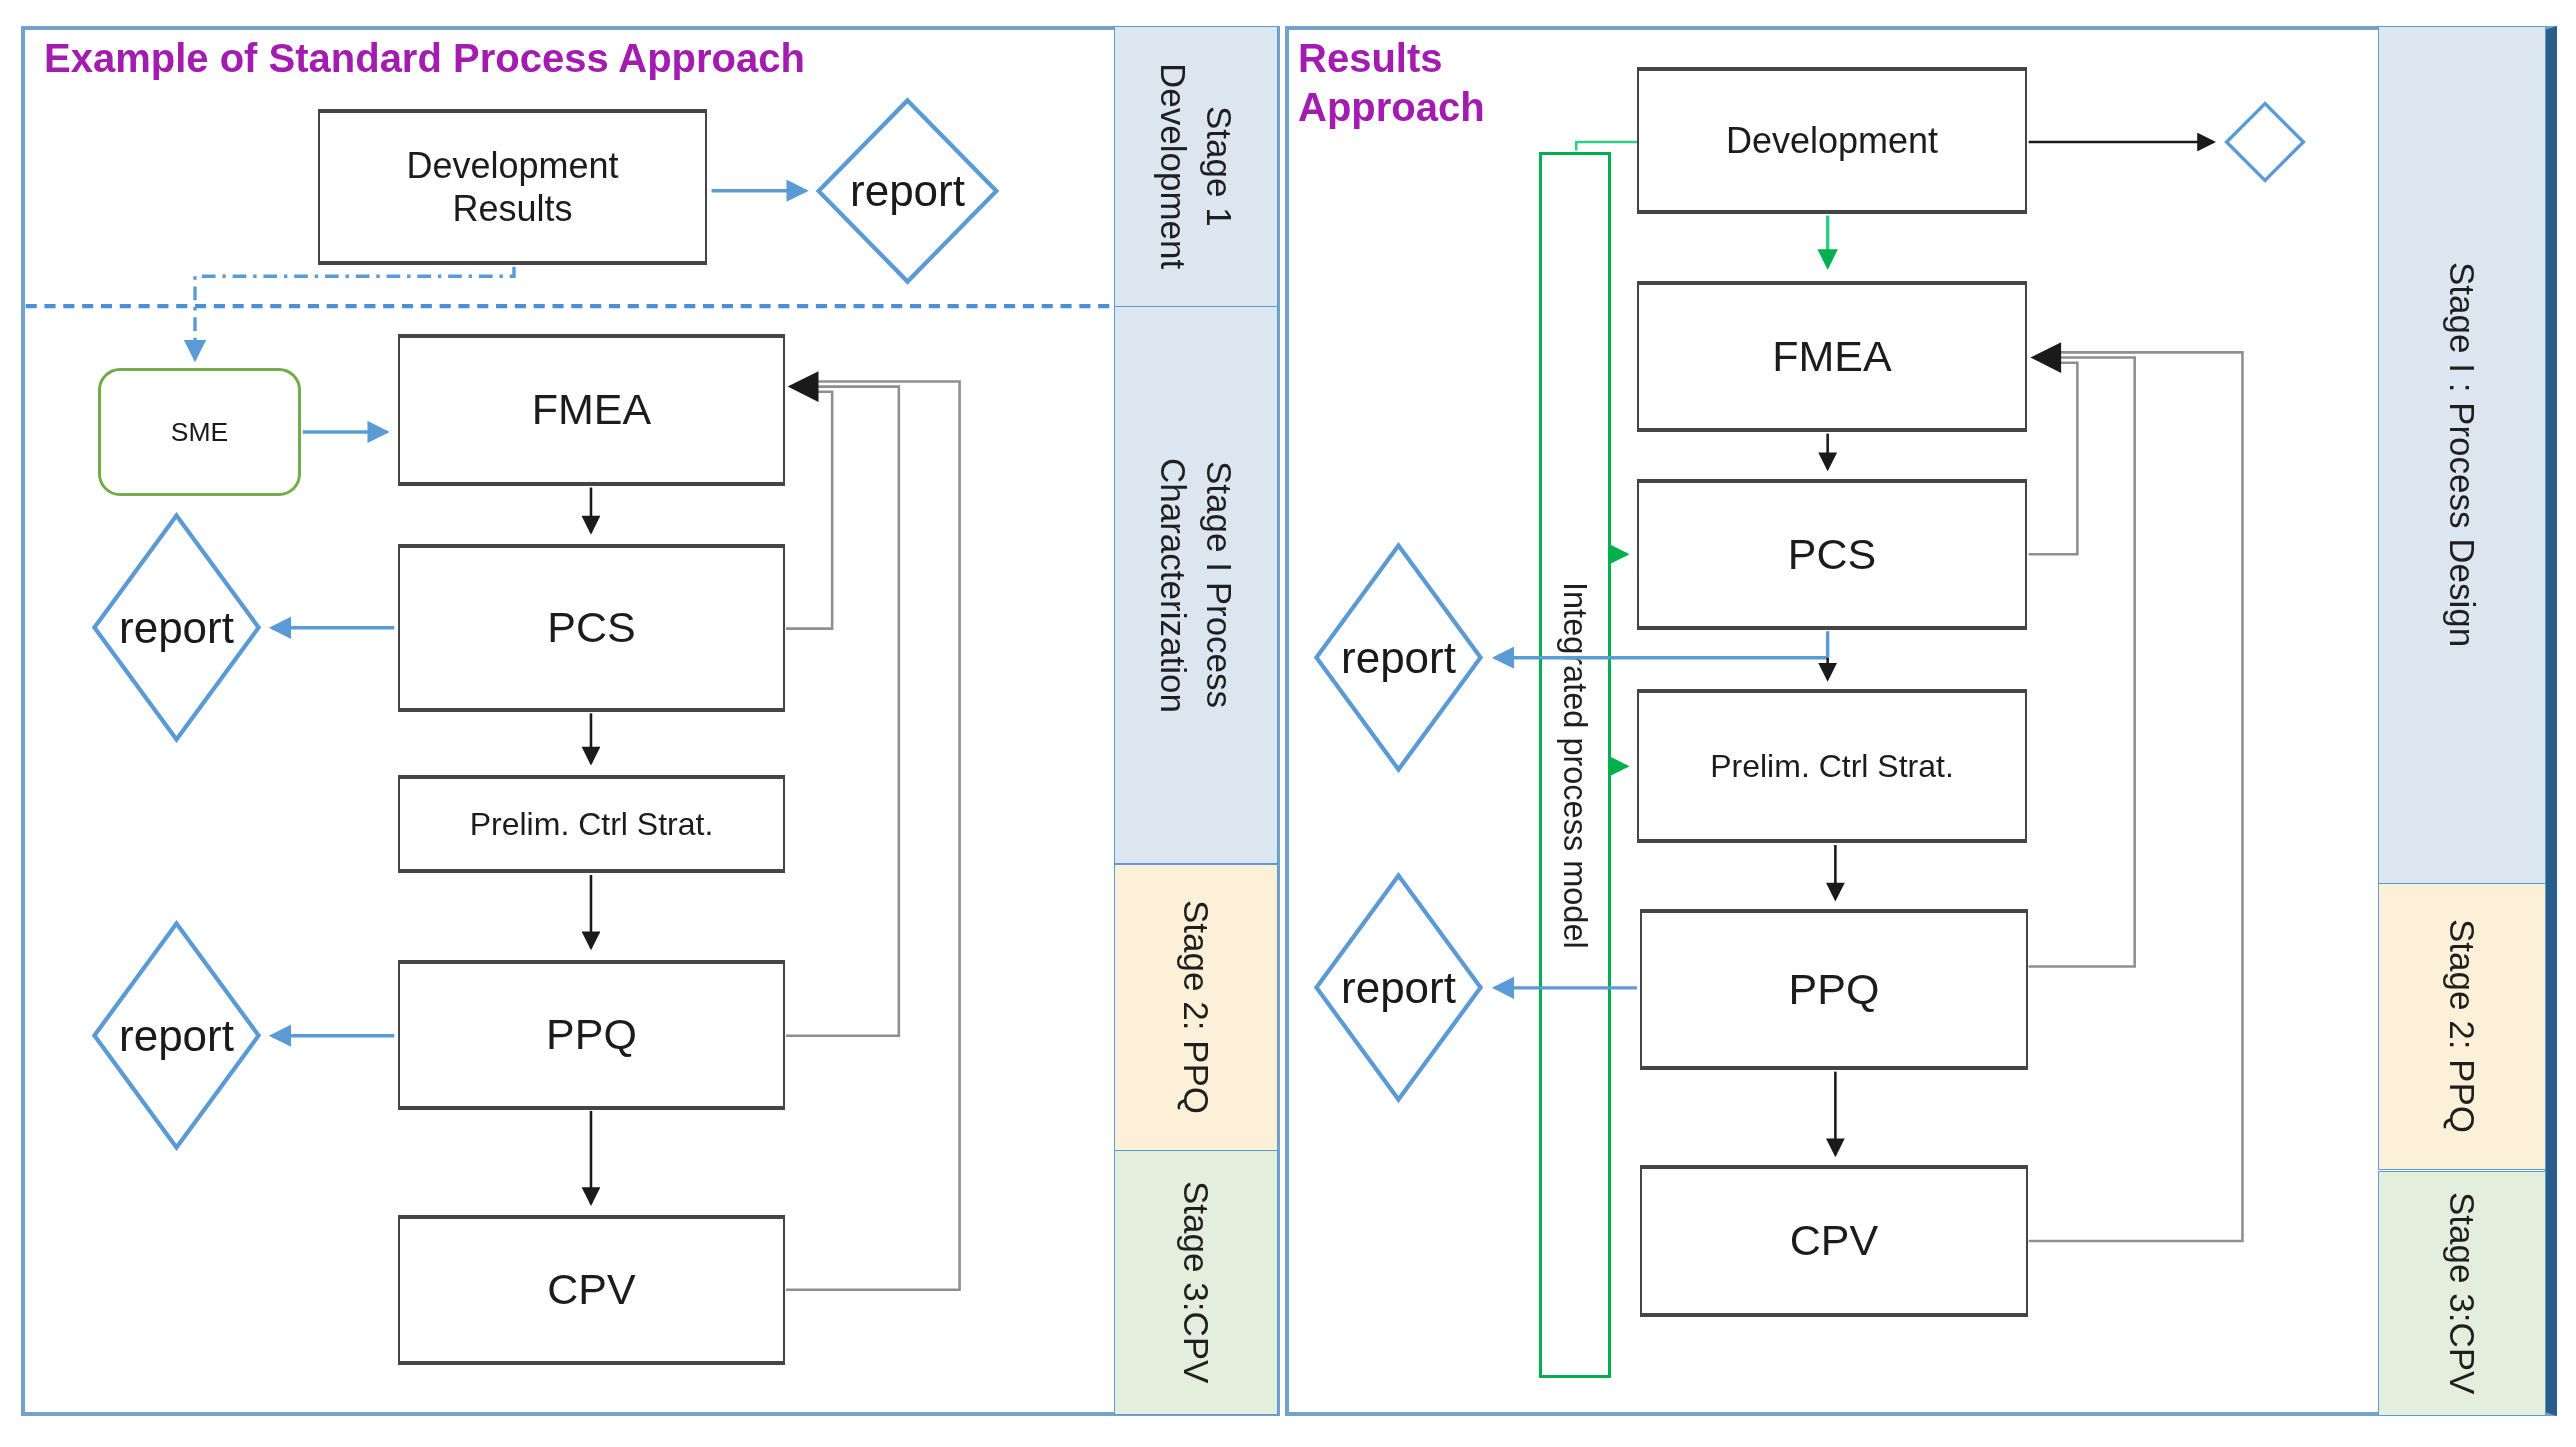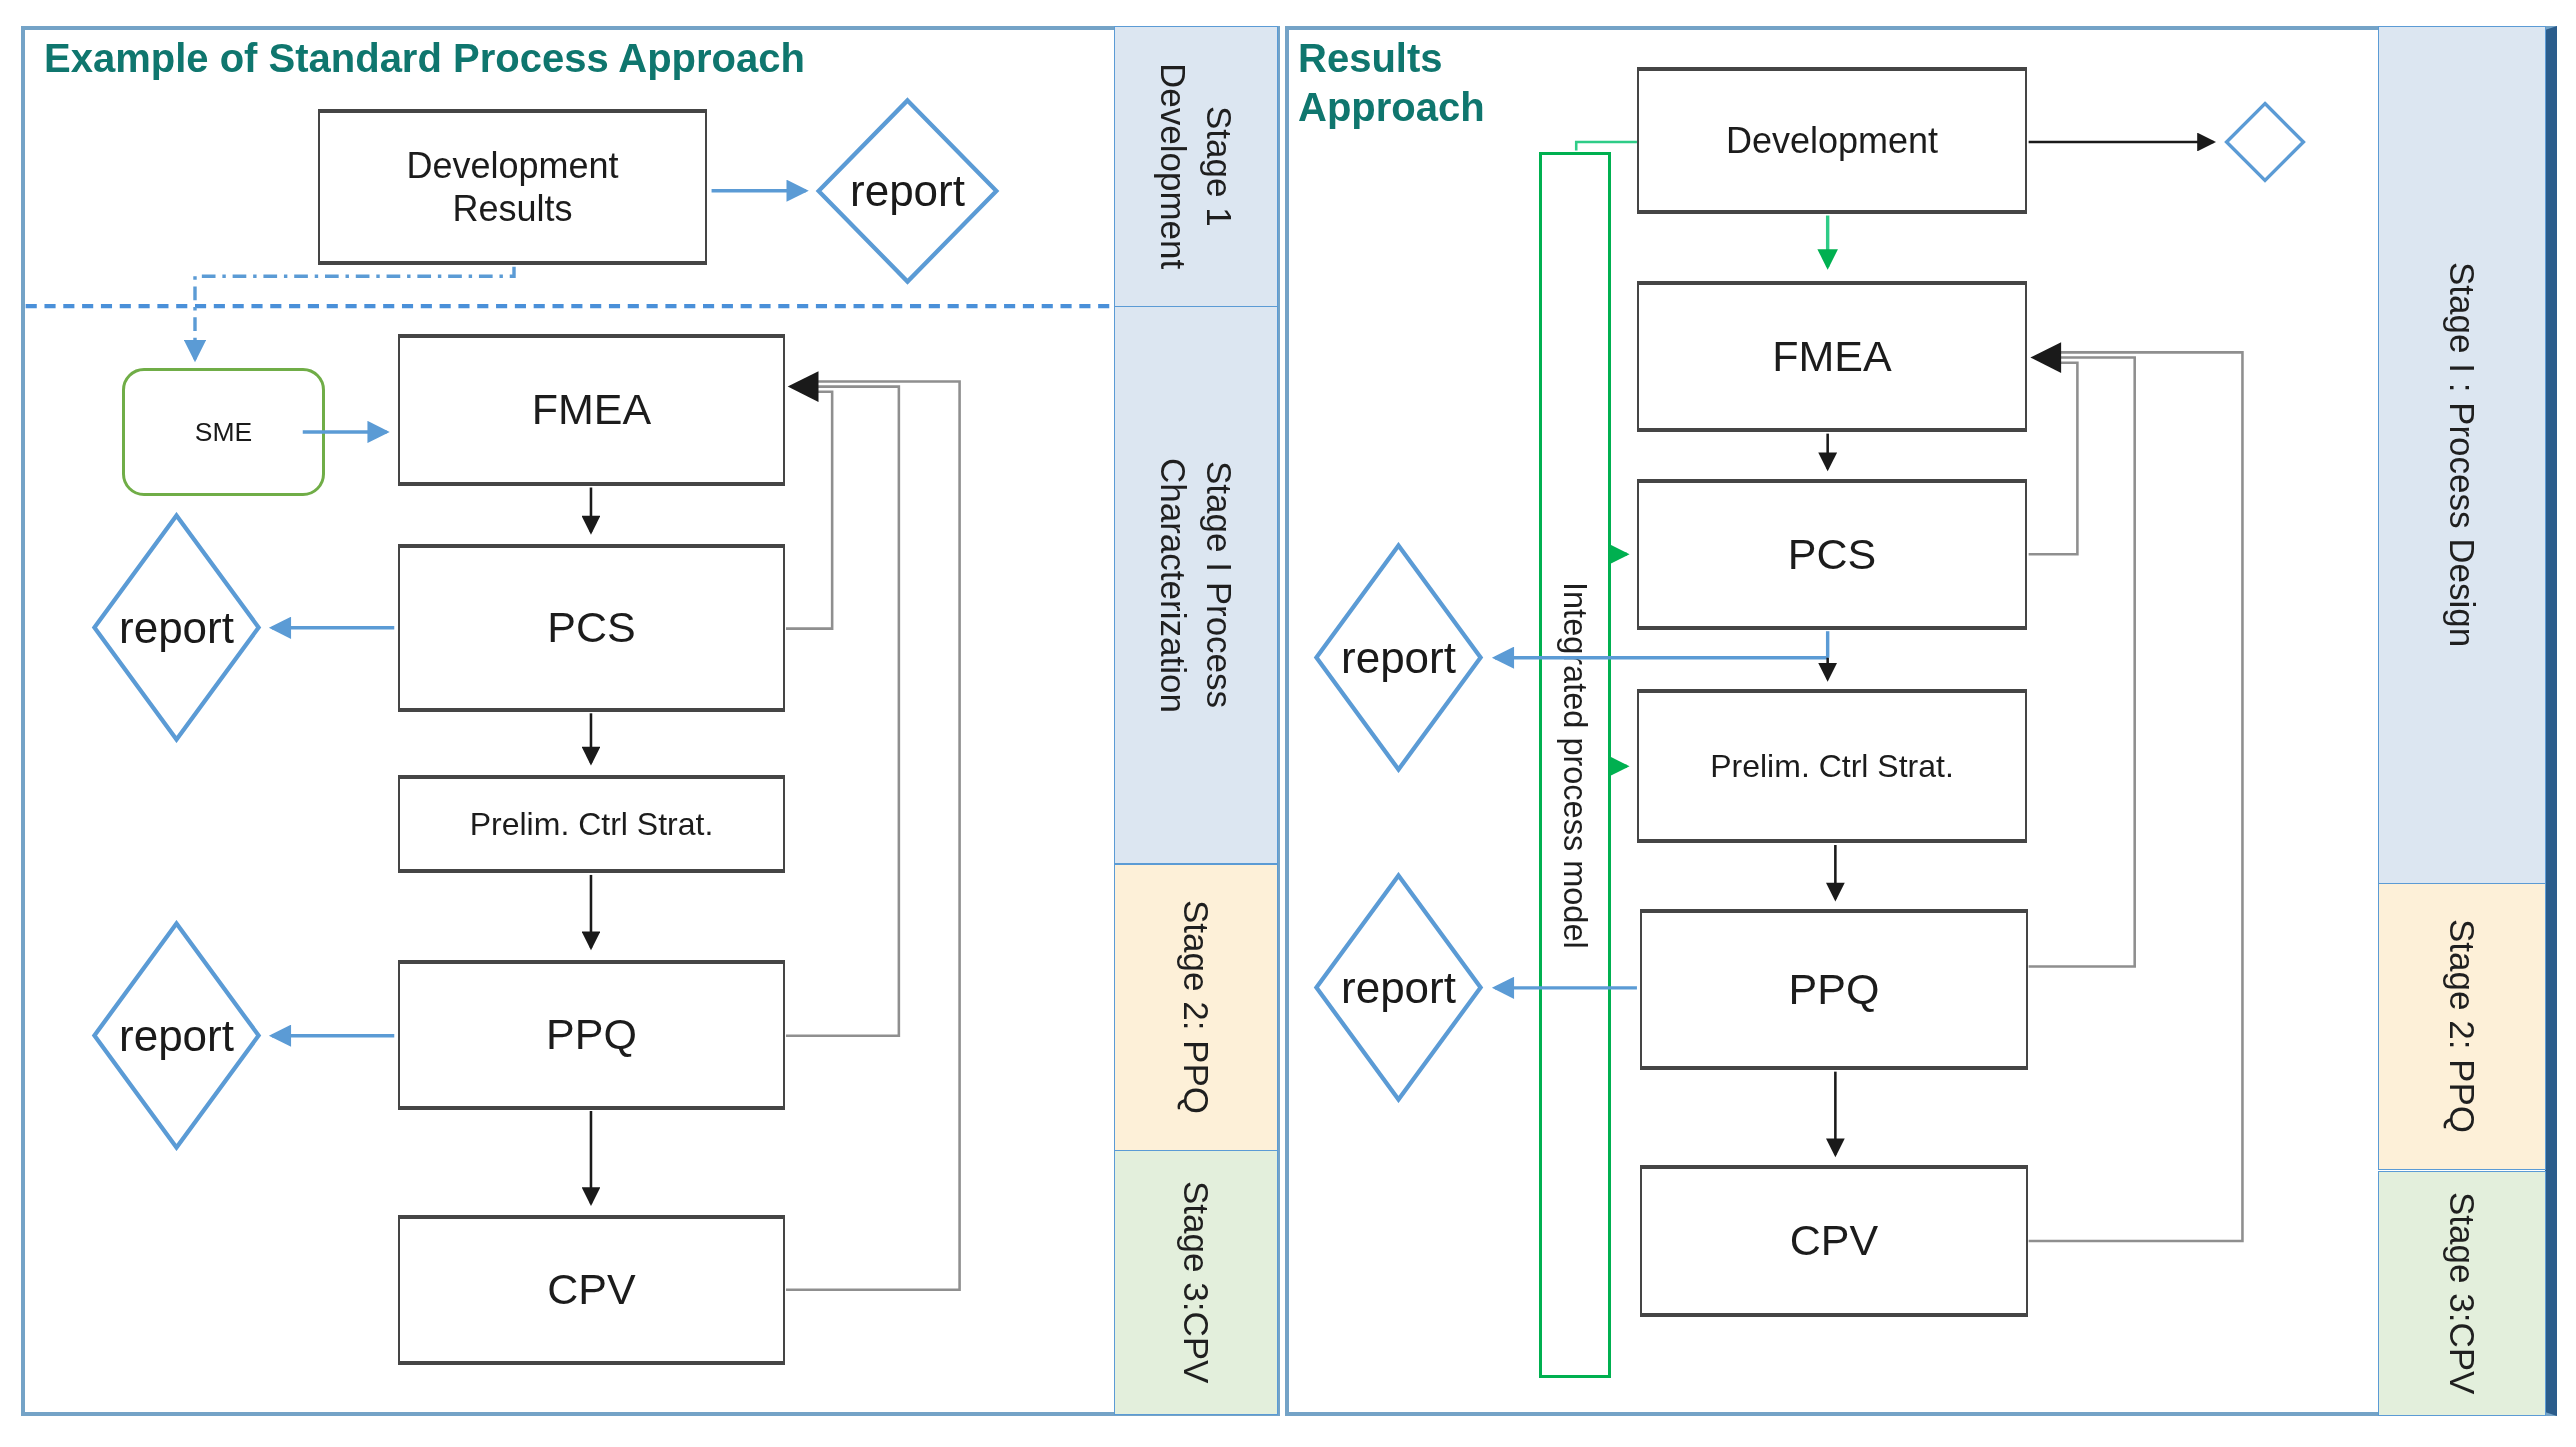--- a/index.html
+++ b/index.html
@@ -6,21 +6,21 @@
   .canvas{
     position:relative; width:2576px; height:1448px; background:#ffffff;
     font-family:"Liberation Sans", sans-serif; color:#1a1a1a; overflow:hidden;
   }
   .panel{
     position:absolute; box-sizing:border-box; background:#ffffff;
     border:4.3px solid #74a3c7;
   }
   .panel.right{ border-right:12px solid #2b5d8c; }
   .ptitle{
-    position:absolute; font-weight:bold; color:#0f766e;
+    position:absolute; font-weight:bold; color:#a21caf;
     font-size:40px; line-height:1.22; white-space:pre-line; z-index:4;
   }
   .box{
     position:absolute; box-sizing:border-box; background:#ffffff;
     border:2.6px solid #454545; border-top-width:4.3px; border-bottom-width:4.3px;
     display:flex; align-items:center; justify-content:center; text-align:center;
     white-space:pre-line; line-height:1.2; color:#1c1c1c; z-index:3;
   }
   .f50{font-size:43px;} .f42{font-size:36px;} .f40{font-size:32px;}
   .sme{
@@ -92,21 +92,21 @@
   <div class="box f42" style="left:318px; top:109px; width:389px; height:156px;">Development
 Results</div>
 
   <div class="diamond" style="left:815px; top:97px; width:185px; height:188px;">
     <svg width="185" height="188" viewBox="0 0 216 220">
       <polygon points="108,4 212,110 108,216 4,110" fill="#ffffff" stroke="#5b9bd5" stroke-width="5"></polygon>
     </svg>
     <div class="lbl">report</div>
   </div>
 
-  <div class="sme" style="left:98px; top:368px; width:203px; height:128px;margin-left:24px;">SME</div>
+  <div class="sme" style="left:98px; top:368px; width:203px; height:128px;">SME</div>
 
   <div class="box f50" style="left:398px; top:334px; width:387px; height:152px;">FMEA</div>
 
   <div class="diamond" style="left:91px; top:512px; width:171px; height:231px;">
     <svg width="171" height="231" viewBox="0 0 200 270">
       <polygon points="100,4 196,135 100,266 4,135" fill="#ffffff" stroke="#5b9bd5" stroke-width="5"></polygon>
     </svg>
     <div class="lbl">report</div>
   </div>
 

